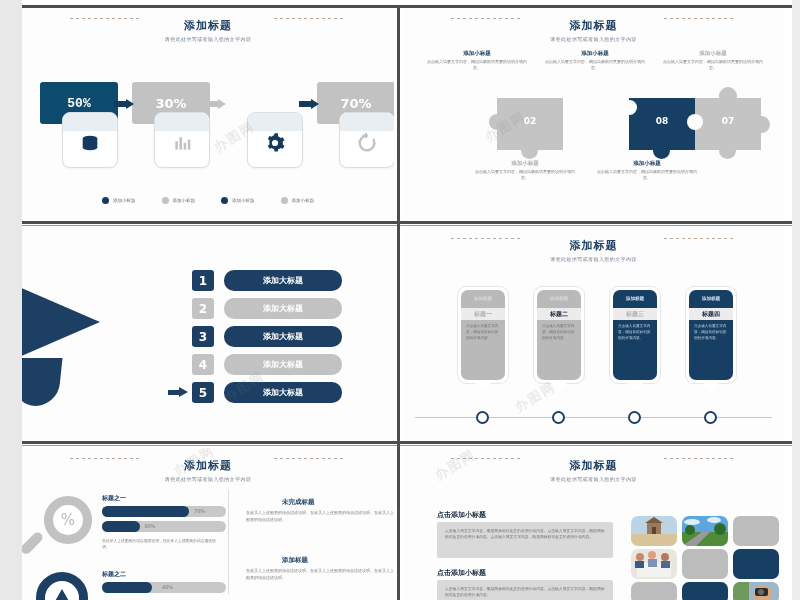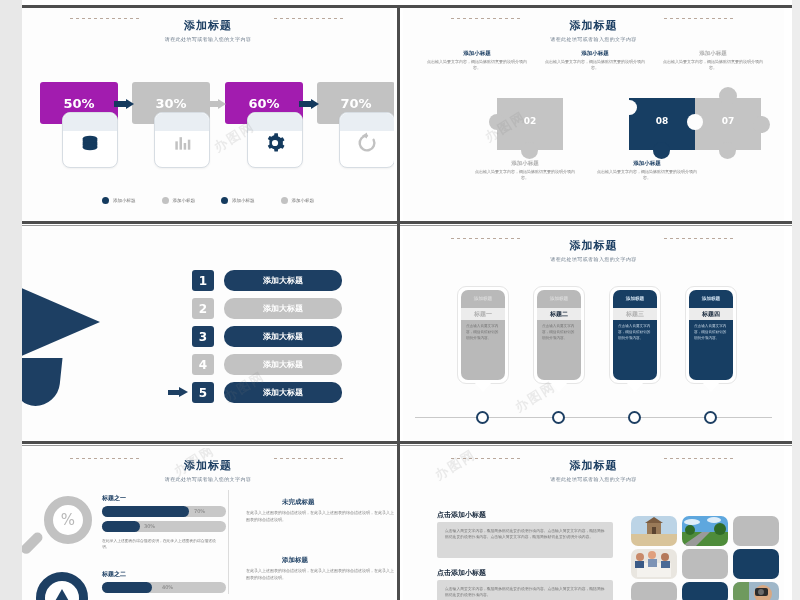--- a/index.html
+++ b/index.html
@@ -34,21 +34,21 @@
   .sl-sub { font-size:5px; color:#6d7c8c; margin-top:3px; letter-spacing:.4px; }
   .dots-l, .dots-r { position:absolute; top:7px; width:72px; height:5px;
      background-image:repeating-linear-gradient(to right,#b9a89c 0 3px,transparent 3px 6px);
      background-size:6px 1px; background-repeat:repeat-x; background-position:0 3px; }
   .dots-l { left:48px; } .dots-r { right:48px; }
 
   
   .pbox { position:absolute; width:78px; height:42px; border-radius:3px;
           color:#fff; font-size:13px; font-weight:bold; display:flex;
           align-items:center; justify-content:center; }
-  .pbox.navy { background:#a21caf; }
+  .pbox.navy { background:#0c4a6e;font-family:Liberation Mono, monospace; }
   .pbox.gray { background:#c2c2c2; color:#ffffff; }
   .icard { position:absolute; width:56px; height:56px; border:1px solid #d7dde3;
            border-radius:8px; background:#ffffff; display:flex; align-items:center;
            justify-content:center; box-shadow:0 1px 2px rgba(0,0,0,.05); }
   .icard::before { content:""; position:absolute; left:0; right:0; top:0; height:18px;
            background:#e9eef3; border-radius:8px 8px 0 0; }
   .arrw { position:absolute; height:9px; }
   .arrw .sh { position:absolute; left:0; top:2px; width:13px; height:6px; }
   .arrw .hd { position:absolute; left:12px; top:0; width:0; height:0;
               border-top:5px solid transparent; border-bottom:5px solid transparent; }
@@ -178,23 +178,20 @@
         <div class="sl-title">添加标题</div>
         <div class="sl-sub">请在此处填写或者输入您的文字内容</div>
       </div>
 
       <div class="pbox navy" style="left:18px;top:74px;">
           <span>50%</span>
         </div>
       <div class="pbox gray" style="left:110px;top:74px;">
           <span>30%</span>
         </div>
-      <div class="pbox navy" style="left:203px;top:74px;">
-          <span>60%</span>
-        </div>
       <div class="pbox gray" style="left:295px;top:74px;">
           <span>70%</span>
         </div>
 
       <div class="arrw navy" style="left:92px;top:91px;width:21px;">
           <div class="sh"></div>
           <div class="hd"></div>
         </div>
       <div class="arrw gray" style="left:184px;top:91px;width:21px;">
           <div class="sh"></div>

